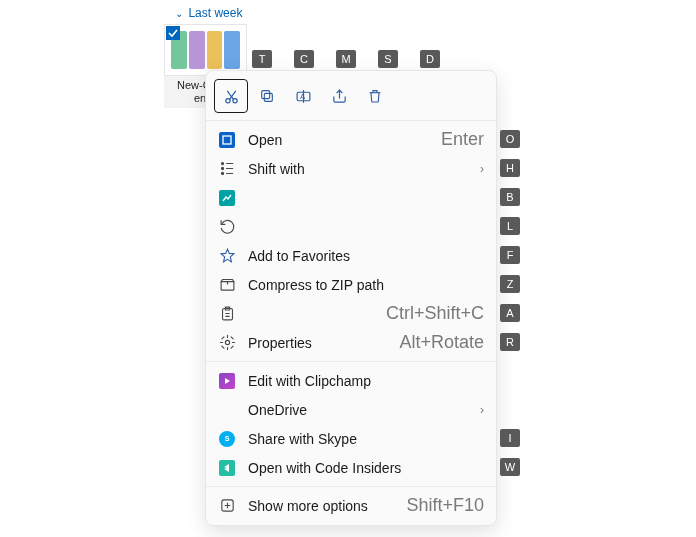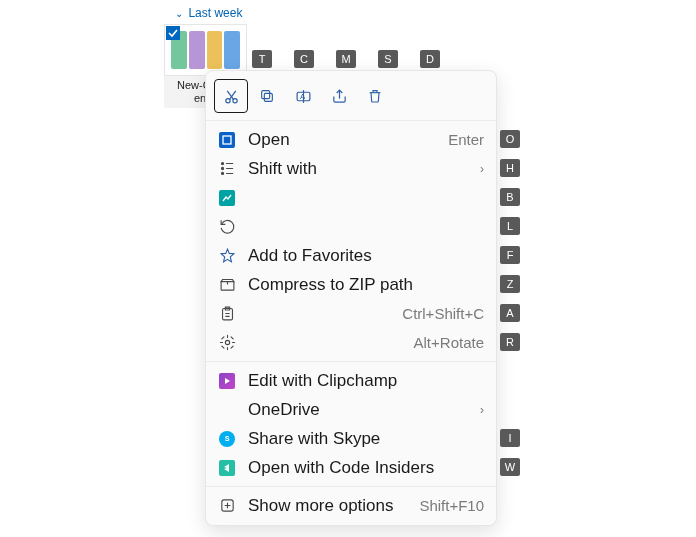--- a/index.html
+++ b/index.html
@@ -17,22 +17,22 @@
   .thumb-label{font-size:11px;text-align:center;line-height:13px;padding:3px 2px;color:#222}
   .toolbar-keys{position:absolute;top:50px;left:252px;display:flex;gap:22px}
   .keybox{min-width:14px;height:18px;background:#595959;color:#fff;font-size:11px;display:flex;align-items:center;justify-content:center;padding:0 3px;border-radius:2px}
   .menu{position:absolute;left:205px;top:70px;width:290px;background:#fafafa;border:1px solid #e6e6e6;border-radius:8px;box-shadow:0 6px 20px rgba(0,0,0,0.12);padding:5px 0}
   .toolbar{display:flex;gap:2px;padding:3px 8px}
   .tool-btn{width:34px;height:34px;display:flex;align-items:center;justify-content:center;border-radius:4px;color:#2c5fa5}
   .tool-btn.active{border:1.5px solid #1a1a1a;box-sizing:border-box}
   .sep{height:1px;background:#eaeaea;margin:4px 0}
   .item{height:29px;display:flex;align-items:center;padding:0 12px;gap:12px;position:relative}
   .ico{width:18px;height:18px;display:flex;align-items:center;justify-content:center;flex:0 0 18px}
-  .label{flex:1;font-size:17px;color:#1a1a1a}
-  .hint{font-size:15px;color:#7a7a7a;margin-left:auto}
+  .label{flex:1;font-size:14px;color:#1a1a1a}
+  .hint{font-size:18px;color:#7a7a7a;margin-left:auto}
   .chevr{color:#7a7a7a;font-size:12px}
   .sidekey{position:absolute;right:-24px;top:5px}
   
   .tile{width:16px;height:16px;border-radius:2px;display:flex;align-items:center;justify-content:center}
   .tile-blue{background:#0a62c9}
   .tile-teal{background:#00a3a3}
   .tile-purple{background:linear-gradient(135deg,#8b44c7,#c145c7)}
   .tile-skype{background:#00aff0}
   .tile-code{background:#24bfa5}
   svg{display:block}
@@ -195,20 +195,21 @@
     <span class="keybox sidekey">A</span>
   </div>
 
   <div class="item">
     <span class="ico">
         <svg width="17" height="17" viewBox="0 0 24 24" fill="none" stroke="#4a4a4a" stroke-width="1.6">
           <circle cx="12" cy="12" r="3"></circle>
           <path d="M4 7 l3 -3 M20 7 l-3 -3 M4 17 l3 3 M20 17 l-3 3 M2 12 h3 M19 12 h3 M12 2 v3 M12 19 v3" stroke-linecap="round"></path>
         </svg>
       </span>
+    <span class="label">Properties</span>
     <span class="hint">Alt+Rotate</span>
     <span class="keybox sidekey">R</span>
   </div>
 
   <div class="sep"></div>
 
   <div class="item">
     <span class="ico">
         <span class="tile tile-purple">
           <svg width="10" height="10" viewBox="0 0 10 10">

